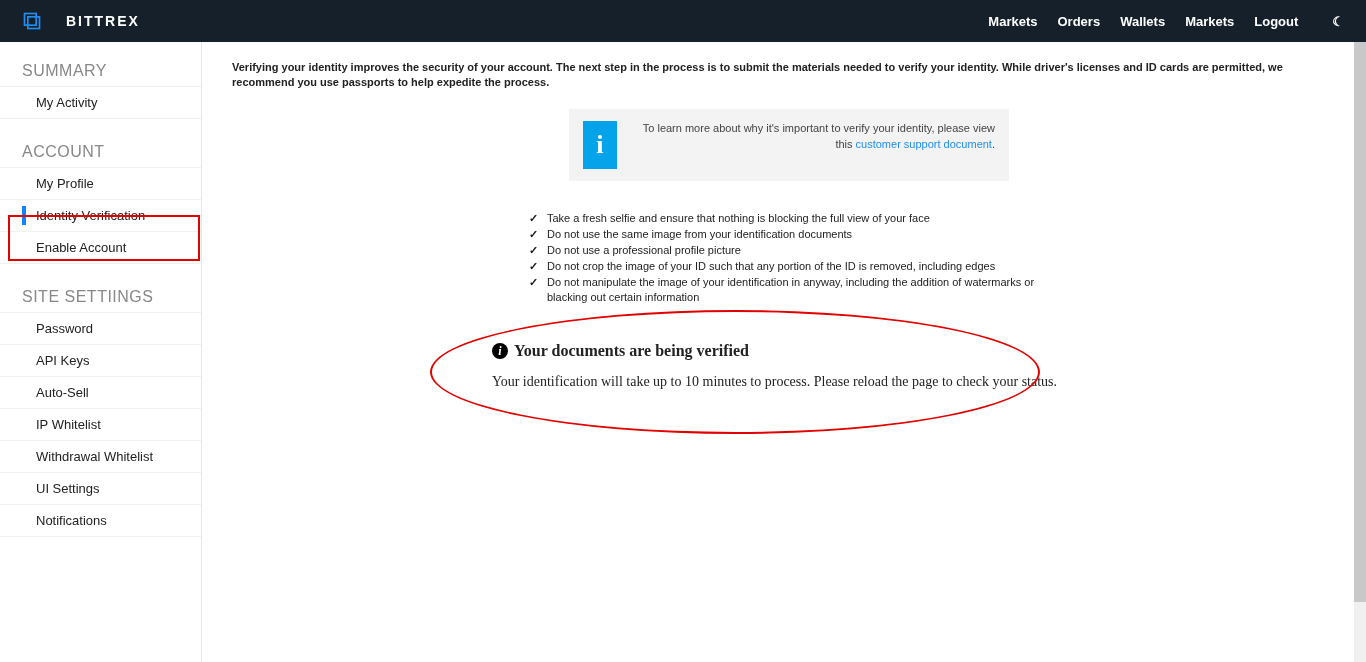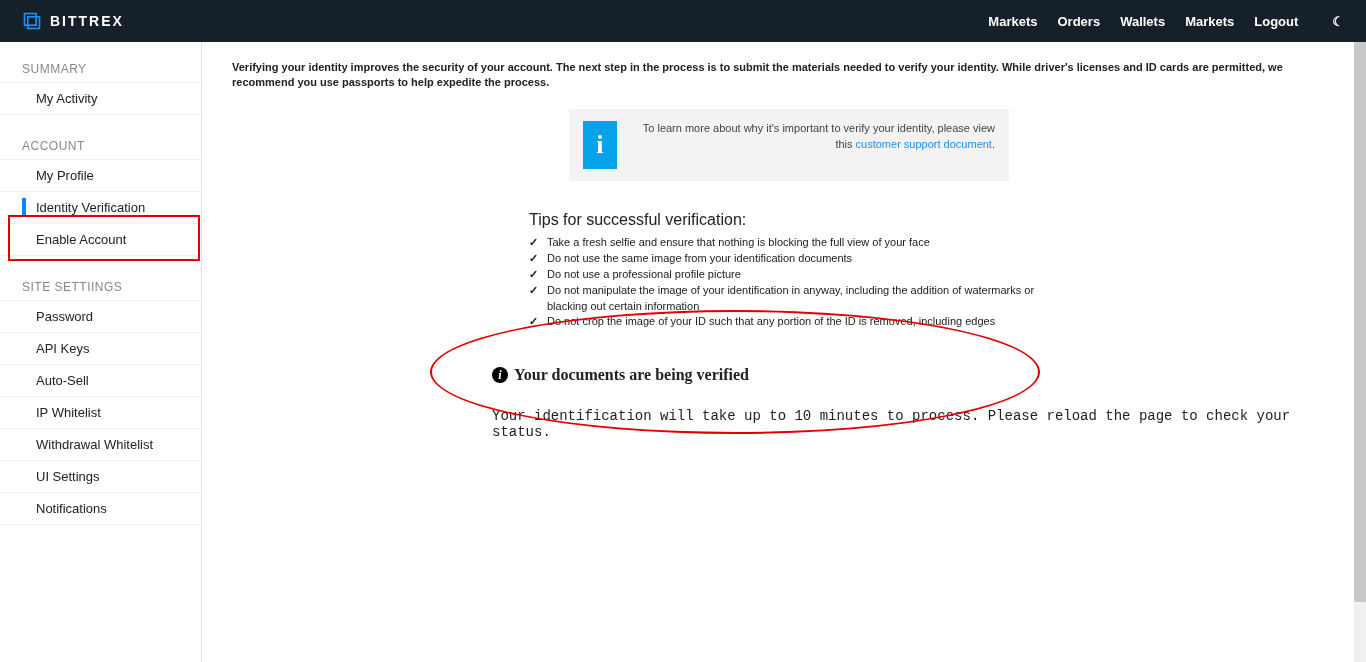--- a/index.html
+++ b/index.html
@@ -1,47 +1,47 @@
 <!DOCTYPE html>
 <html><head>
 <meta charset="utf-8">
 <style>
   * { box-sizing: border-box; margin: 0; padding: 0; }
   body { font-family: -apple-system, BlinkMacSystemFont, "Segoe UI", Helvetica, Arial, sans-serif; color:#222; background:#fff; width:1366px; height:662px; overflow:hidden; position:relative;}
   
   .header { background:#15202a; height:42px; display:flex; align-items:center; padding:0 22px 0 22px; color:#fff; justify-content:space-between;}
-  .brand { display:flex; align-items:center; gap:8px; font-weight:600; letter-spacing:2px; font-size:14px;}
+  .brand { display:flex; align-items:center; gap:24px; font-weight:600; letter-spacing:2px; font-size:14px;}
   .brand svg { display:block; }
   .nav { display:flex; align-items:center; gap:20px; font-size:13px; font-weight:600;}
   .nav span, .nav .moon { cursor:pointer; }
   .moon { margin-left:14px; font-size:13px;}
   
   .layout { display:flex; height:calc(662px - 42px); }
   .sidebar { width:202px; border-right:1px solid #e5e5e5; padding-top:14px; }
-  .section-title { color:#888; font-size:12px; letter-spacing:0.5px; padding:6px 22px; text-transform:uppercase;}
+  .section-title { color:#888; font-size:16px; letter-spacing:0.5px; padding:6px 22px; text-transform:uppercase;}
   .side-item { font-size:13px; color:#222; padding:8px 0 8px 36px; border-bottom:1px solid #f0f0f0; cursor:pointer; position:relative;}
   .side-item.active::before { content:""; position:absolute; left:22px; top:6px; bottom:6px; width:4px; background:#0a84ff; }
   .side-item.first { border-top:1px solid #f0f0f0; }
   .section-gap { height:18px; }
   
   .content { flex:1; padding:18px 20px 30px 30px; overflow:auto; position:relative;}
   .intro { font-size:11px; font-weight:600; color:#222; line-height:1.4; }
   .info-box { width:440px; margin:18px auto 0 auto; background:#f3f3f3; padding:12px 14px; display:flex; gap:16px; }
   .info-icon { width:48px; height:48px; background:#05a4ea; color:#fff; display:flex; align-items:center; justify-content:center; font-family:Georgia, 'Times New Roman', serif; font-weight:700; font-size:26px;}
   .info-text { font-size:11px; color:#444; line-height:1.45;text-align:right; }
   .info-text a { color:#1f8ef1; text-decoration:none; }
   .tips-block { width:520px; margin:30px auto 0 auto; }
   .tips-title { font-size:16px; color:#222; margin-bottom:6px;}
   .tips-list { list-style:none; }
   .tips-list li { position:relative; padding-left:18px; font-size:11px; color:#222; line-height:1.45; }
   .tips-list li::before { content:"✓"; position:absolute; left:0; top:0; font-size:11px; color:#222; font-weight:600;}
   .status-block { margin:36px 0 0 260px; font-family:"Times New Roman", Times, serif;}
   .status-title { font-weight:700; font-size:16px; display:flex; align-items:center; gap:6px;}
   .status-title .i-icon { display:inline-flex; width:16px; height:16px; border-radius:50%; background:#000; color:#fff; align-items:center; justify-content:center; font-style:italic; font-family:Georgia, serif; font-size:12px; font-weight:700;}
-  .status-text { font-size:14px; margin-top:24px;font-family:Liberation Mono, monospace; }
+  .status-text { font-size:14px; margin-top:14px; }
   
   .red-rect { position:absolute; border:2px solid #e30000; left:8px; top:215px; width:192px; height:46px; pointer-events:none;}
   .red-ellipse { position:absolute; border:2px solid #e30000; border-radius:50%; left:430px; top:310px; width:610px; height:124px; pointer-events:none;}
   
   .scroll-stub { position:absolute; right:0; top:42px; width:12px; height:620px; background:#f0f0f0;}
   .scroll-thumb { position:absolute; right:0; top:42px; width:12px; height:560px; background:#c8c8c8;}
 </style>
 </head>
 <body>
 
@@ -89,27 +89,26 @@
     <p class="intro">Verifying your identity improves the security of your account. The next step in the process is to submit the materials needed to verify your identity. While driver's licenses and ID cards are permitted, we recommend you use passports to help expedite the process.</p>
 
     <div class="info-box">
       <div class="info-icon">i</div>
       <div class="info-text">
         <span>To learn more about why it's important to verify your identity, please view this </span><a href="#">customer support document</a><span>.</span>
       </div>
     </div>
 
     <div class="tips-block">
-      <div class="tips-title">Tips for successful verification:</div>
       <ul class="tips-list">
         <li>Take a fresh selfie and ensure that nothing is blocking the full view of your face</li>
         <li>Do not use the same image from your identification documents</li>
         <li>Do not use a professional profile picture</li>
+        <li>Do not crop the image of your ID such that any portion of the ID is removed, including edges</li>
         <li>Do not manipulate the image of your identification in anyway, including the addition of watermarks or blacking out certain information</li>
-        <li>Do not crop the image of your ID such that any portion of the ID is removed, including edges</li>
       </ul>
     </div>
 
     <div class="status-block">
       <div class="status-title">
         <span class="i-icon">i</span>
         <span>Your documents are being verified</span>
       </div>
       <div class="status-text">Your identification will take up to 10 minutes to process. Please reload the page to check your status.</div>
     </div>

